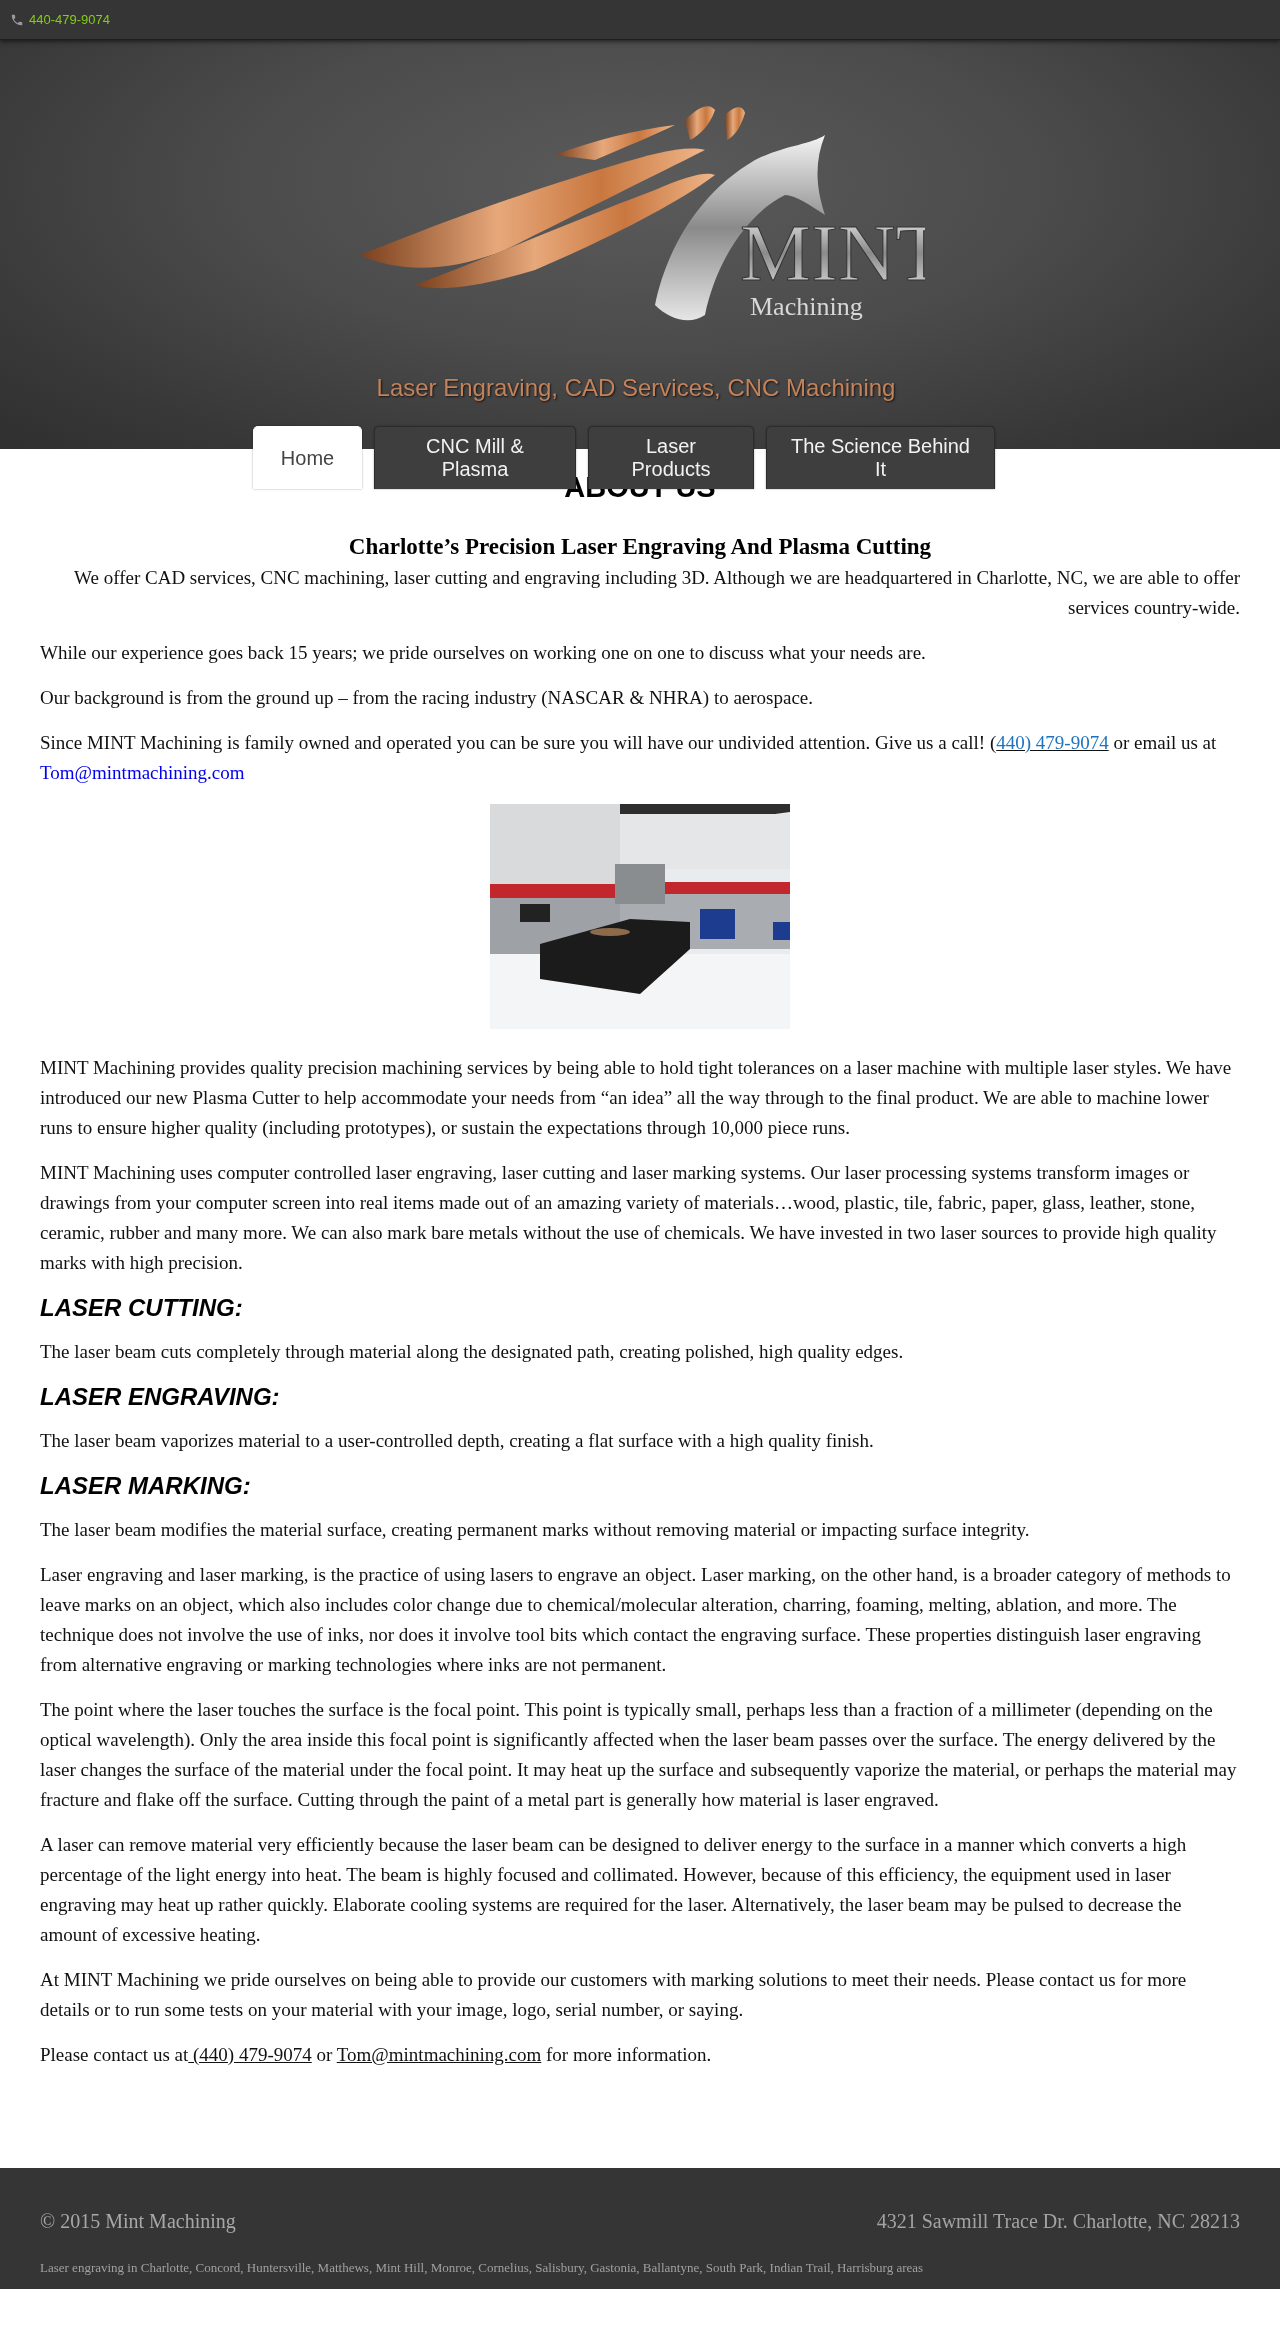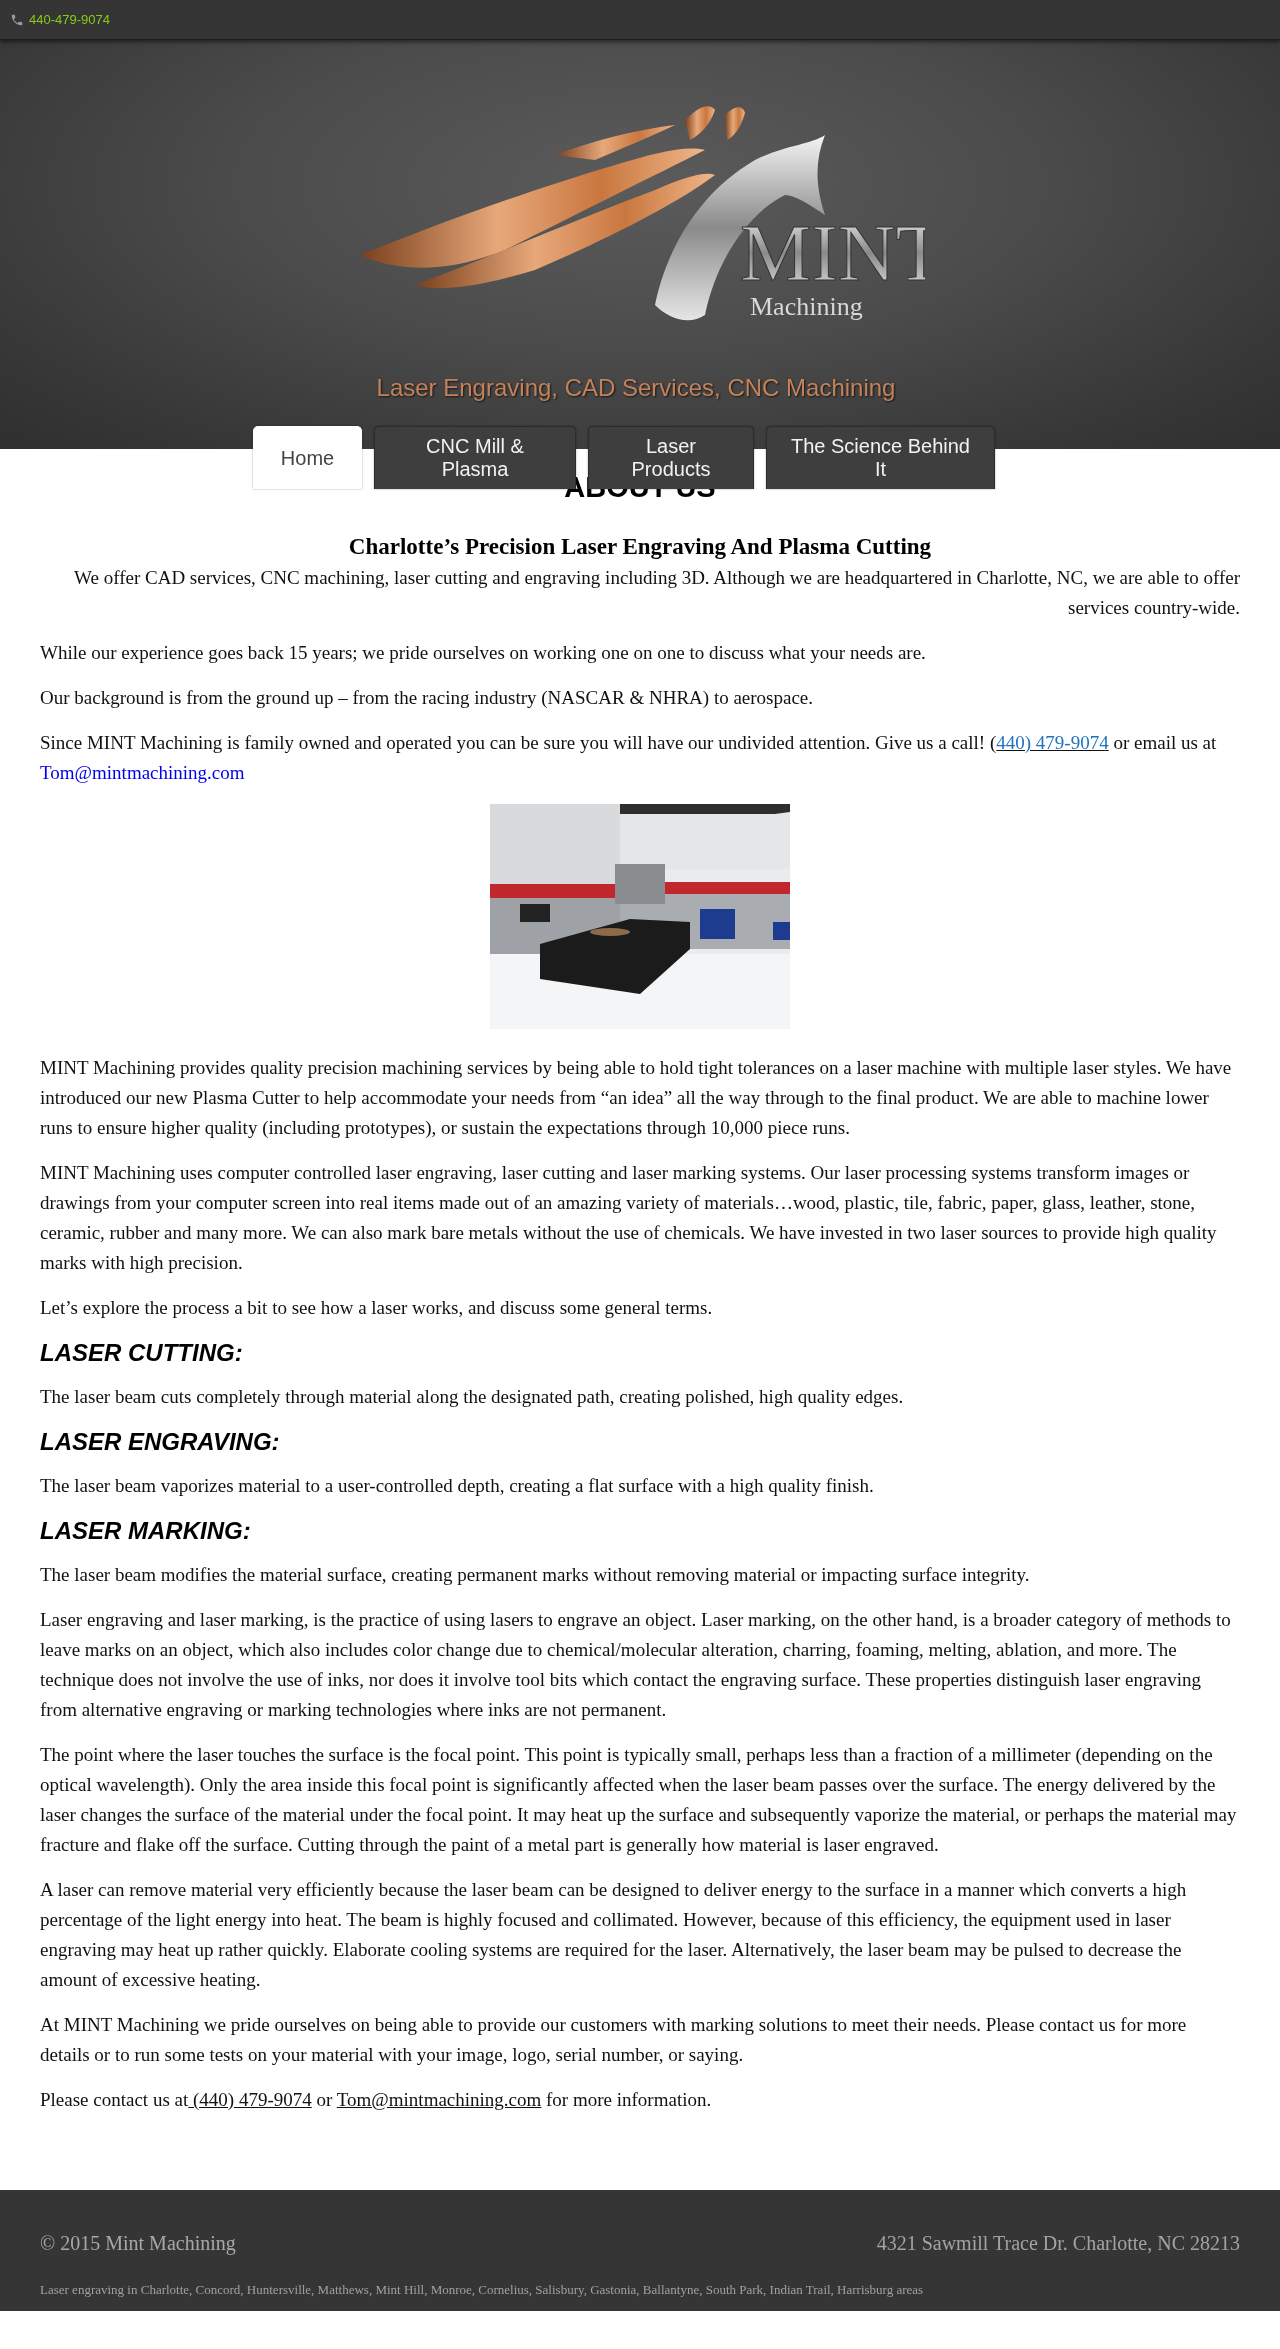--- a/index.html
+++ b/index.html
@@ -63,21 +63,21 @@
   .photo-wrap { text-align: center; margin-top: 16px; }
   .photo { display: inline-block; width: 300px; height: 225px; }
 
   .section-heading {
     font-family: "Liberation Sans", sans-serif; font-weight: bold; font-size: 24px;
     color: #000; margin-top: 16px; margin-bottom: 10px; font-style: italic;
   }
 
   
   .footer {
-    margin-top: 75px; background: #353535; height: 121px; padding: 0 40px; position: relative;
+    margin-top: 98px; background: #353535; height: 121px; padding: 0 40px; position: relative;
   }
   .footer .copyright {
     position: absolute; left: 40px; top: 42px; font-size: 20px; color: #a8a8a8;
   }
   .footer .address {
     position: absolute; right: 40px; top: 42px; font-size: 20px; color: #a3a3a3;
   }
   .footer .areas {
     position: absolute; left: 40px; top: 92px; font-size: 13px; color: #a0a0a0;
   }
@@ -156,21 +156,20 @@
         <rect x="30" y="100" width="30" height="18" fill="#222"></rect>
         <rect x="210" y="105" width="35" height="30" fill="#1d3c8f"></rect>
         <rect x="283" y="118" width="17" height="18" fill="#1d3c8f"></rect>
         <ellipse cx="120" cy="128" rx="20" ry="4" fill="#8d6a4a"></ellipse>
       </svg>
     </div>
   </div>
 
   <p style="margin-top:20px">MINT Machining provides quality precision machining services by being able to hold tight tolerances on a laser machine with multiple laser styles. We have introduced our new Plasma Cutter to help accommodate your needs from “an idea” all the way through to the final product. We are able to machine lower runs to ensure higher quality (including prototypes), or sustain the expectations through 10,000 piece runs.</p>
   <p>MINT Machining uses computer controlled laser engraving, laser cutting and laser marking systems. Our laser processing systems transform images or drawings from your computer screen into real items made out of an amazing variety of materials…wood, plastic, tile, fabric, paper, glass, leather, stone, ceramic, rubber and many more. We can also mark bare metals without the use of chemicals. We have invested in two laser sources to provide high quality marks with high precision.</p>
-  <p>Let’s explore the process a bit to see how a laser works, and discuss some general terms.</p>
 
   <h3 class="section-heading">LASER CUTTING:</h3>
   <p>The laser beam cuts completely through material along the designated path, creating polished, high quality edges.</p>
   <h3 class="section-heading">LASER ENGRAVING:</h3>
   <p>The laser beam vaporizes material to a user-controlled depth, creating a flat surface with a high quality finish.</p>
   <h3 class="section-heading">LASER MARKING:</h3>
   <p>The laser beam modifies the material surface, creating permanent marks without removing material or impacting surface integrity.</p>
 
   <p>Laser engraving and laser marking, is the practice of using lasers to engrave an object. Laser marking, on the other hand, is a broader category of methods to leave marks on an object, which also includes color change due to chemical/molecular alteration, charring, foaming, melting, ablation, and more. The technique does not involve the use of inks, nor does it involve tool bits which contact the engraving surface. These properties distinguish laser engraving from alternative engraving or marking technologies where inks are not permanent.</p>
   <p>The point where the laser touches the surface is the focal point. This point is typically small, perhaps less than a fraction of a millimeter (depending on the optical wavelength). Only the area inside this focal point is significantly affected when the laser beam passes over the surface. The energy delivered by the laser changes the surface of the material under the focal point. It may heat up the surface and subsequently vaporize the material, or perhaps the material may fracture and flake off the surface. Cutting through the paint of a metal part is generally how material is laser engraved.</p>

